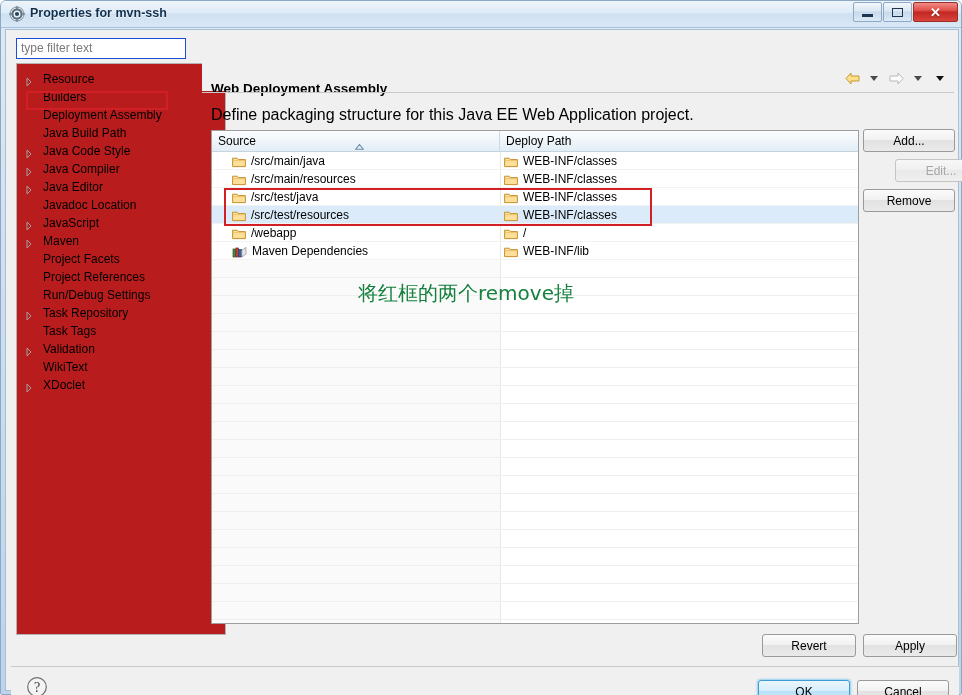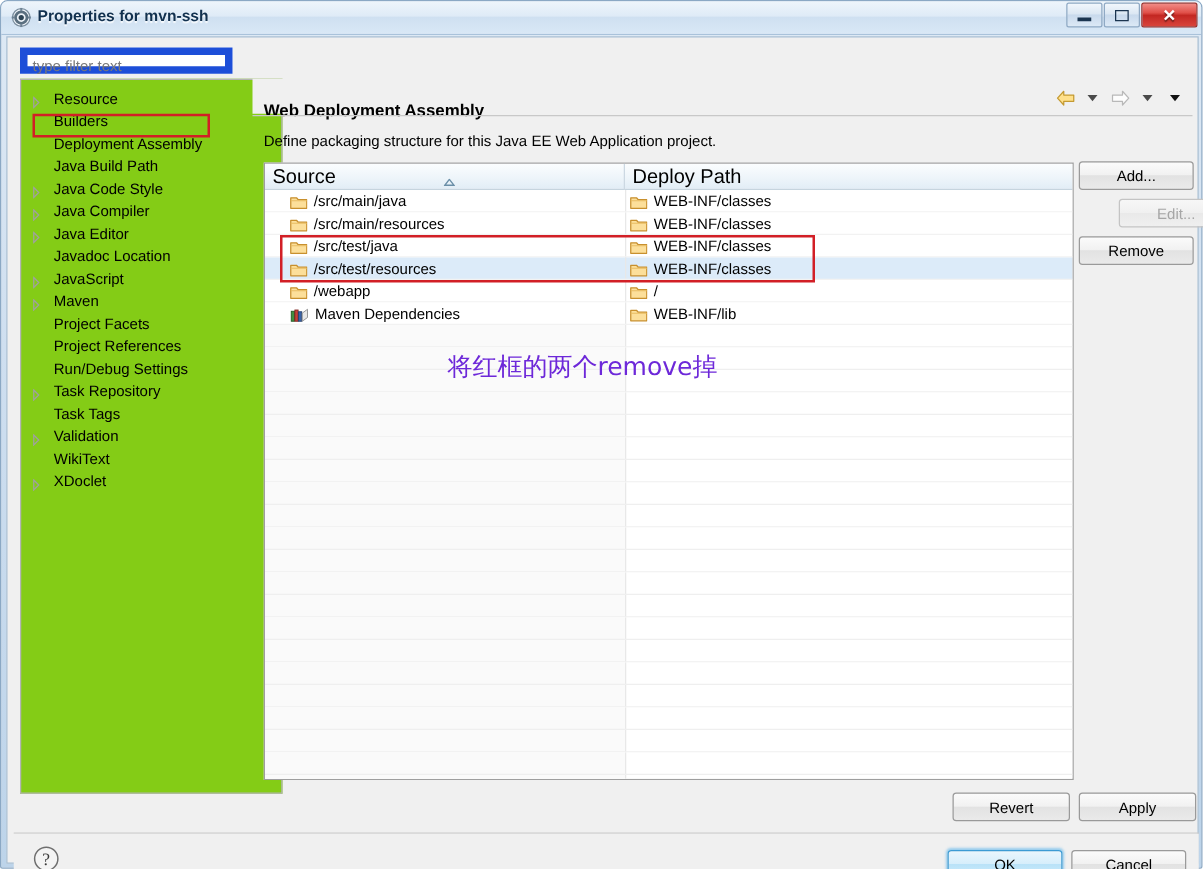--- a/index.html
+++ b/index.html
@@ -56,29 +56,29 @@
   
   #client {
     position: absolute; left: 4px; top: 28px; width: 954px; height: 662px;
     background: #f0f0f0;
     border: 1px solid #a7bed4;
   }
 
   
   #filter-input {
     position: absolute; left: 10px; top: 8px; width: 170px; height: 21px;
-    border: 6px solid #1d4ed8; background: #fff;
+    border: 1px solid #1d4ed8; background: #fff;
     font-family: "Liberation Sans", sans-serif; font-size: 12px;
     color: #7a7a7a; padding: 0 4px; line-height: 19px;
   }
 
   
   #tree-panel {
     position: absolute; left: 10px; top: 33px; width: 210px; height: 572px;
-    background: #84cc16; border: 1px solid #b4b4b4;
+    background: #b91c1c; border: 1px solid #b4b4b4;
     overflow: hidden;
   }
   .tree-row {
     position: relative; height: 18px; line-height: 18px;
     font-size: 12px; color: #000; padding-left: 26px; white-space: nowrap;
   }
   .tw-out { position: absolute; left: 9px; top: 4px; width: 6px; height: 10px; }
   #sel-box {
     position: absolute; left: 20px; top: 61px; width: 142px; height: 19px;
     border: 2px solid #d21f26; pointer-events: none;
@@ -100,35 +100,35 @@
   
   #nav { position: absolute; right: 8px; top: 38px; height: 20px; display: flex;
          align-items: center; gap: 2px; }
   .navitem { display: flex; align-items: center; justify-content: center;
              width: 20px; height: 18px; }
   .caret { width: 0; height: 0; border-left: 4px solid transparent;
            border-right: 4px solid transparent; border-top: 5px solid #4a4a4a; }
 
   #desc {
     position: absolute; left: 205px; top: 76px;
-    font-size: 12px; color: #000;
+    font-size: 16px; color: #000;
   }
 
   
   #table {
     position: absolute; left: 205px; top: 100px; width: 648px; height: 494px;
     background: #fff; border: 1px solid #9e9e9e; overflow: hidden;
   }
   #thead {
     position: absolute; left: 0; top: 0; width: 646px; height: 21px;
     background: linear-gradient(to bottom,#fbfdfe,#eef5fa 55%,#e2edf6);
     border-bottom: 1px solid #c6d4de;
   }
   .th { position: absolute; top: 0; height: 21px; line-height: 21px;
-        font-size: 16px; color: #000; padding-left: 6px; }
+        font-size: 12px; color: #000; padding-left: 6px; }
   #th-source { left: 0; width: 288px; border-right: 1px solid #ccd8e2; }
   #th-deploy { left: 288px; width: 358px; }
   #sort-ind { position: absolute; left: 143px; top: 5px; width: 9px; height: 6px; }
 
   #tbody { position: absolute; left: 0; top: 21px; width: 646px; height: 471px; }
   .trow { position: relative; height: 18px; background: #fff; }
   .trow .vsep { position: absolute; left: 288px; top: 0; width: 1px; height: 18px;
                 background: #e8e8e8; }
   .trow .hsep { position: absolute; left: 0; top: 17px; width: 646px; height: 1px;
                 background: #efefef; }
@@ -141,21 +141,21 @@
   .empty-left { position: absolute; left: 0; top: 0; width: 288px; height: 18px;
                 background: #fafafa; }
 
   
   #red-rows-box {
     position: absolute; left: 218px; top: 158px; width: 428px; height: 38px;
     border: 2px solid #d21f26; pointer-events: none; z-index: 5;
   }
   #note-cn {
     position: absolute; left: 352px; top: 250px;
-    font-size: 20px; color: #6d28d9; white-space: nowrap;
+    font-size: 20px; color: #15803d; white-space: nowrap;
     font-family: "DejaVu Sans", sans-serif;
     z-index: 6;
   }
 
   
   .sbtn {
     position: absolute; left: 857px; width: 92px; height: 23px;
     font-family: "Liberation Sans", sans-serif; font-size: 12px; color: #000;
     background: linear-gradient(to bottom,#fbfbfb,#f1f1f1 48%,#e2e2e2 50%,#eaeaea);
     border: 1px solid #9a9a9a; border-radius: 3px;

